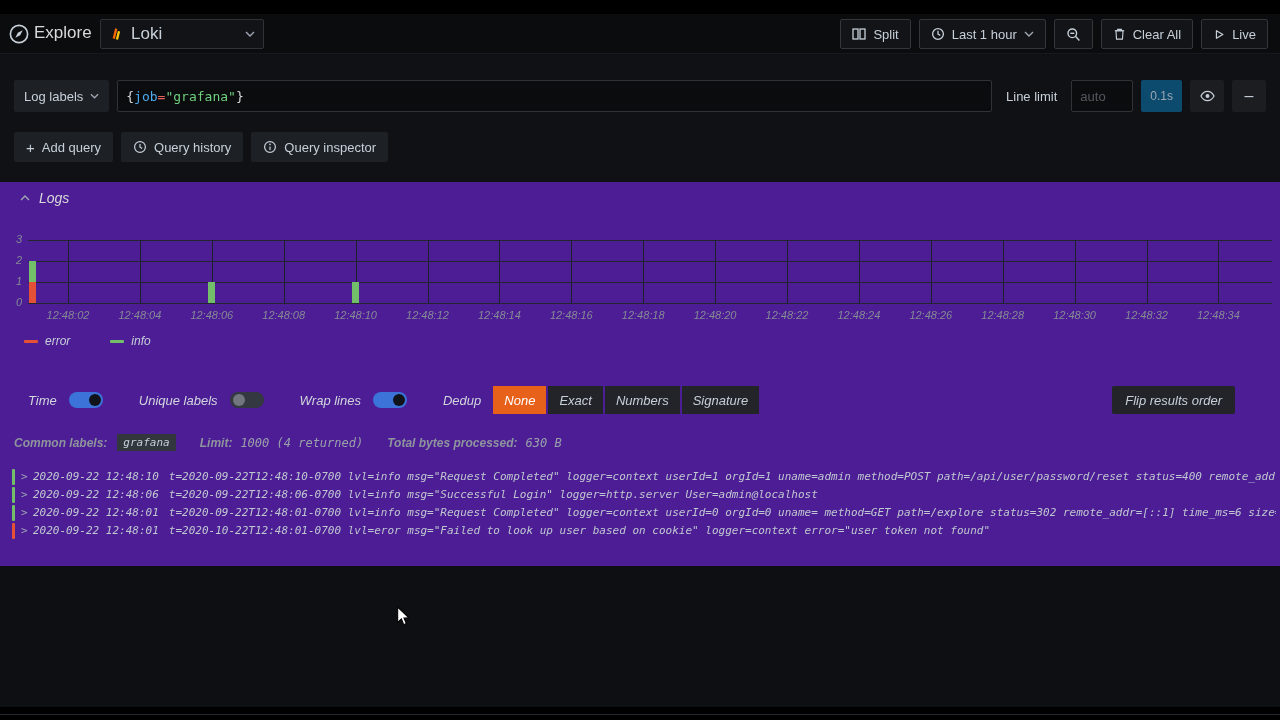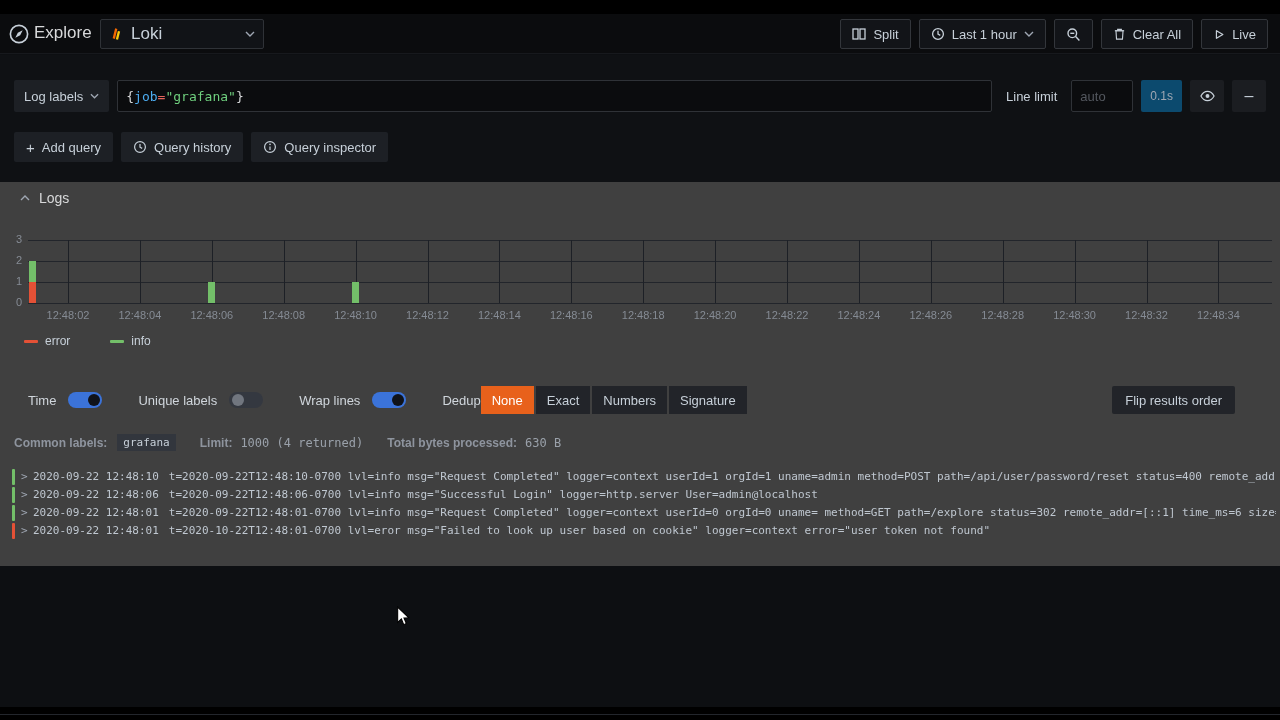--- a/index.html
+++ b/index.html
@@ -42,21 +42,21 @@
   .stat-chip { height:32px; display:flex; align-items:center; padding:0 9px; background:#0c4a6e;
                border-radius:2px; color:#9fa7b3; font-size:12px; }
   .icon-btn { width:34px; height:32px; display:flex; align-items:center; justify-content:center;
               background:#1b1d21; border-radius:2px; color:#c7d0d9; cursor:pointer; }
   .q-row2 { position:absolute; left:14px; top:77px; height:30px; display:flex; gap:8px; }
   .q-act { height:30px; display:flex; align-items:center; gap:7px; padding:0 12px; background:#1d2025;
            border-radius:2px; color:#c7d0d9; font-size:13px; font-weight:500; cursor:pointer; }
   .plus-glyph { font-size:15px; color:#c7d0d9; }
 
   
-  .logs-panel { position:absolute; left:0; top:168px; width:100%; height:384px; background:#404040; }
+  .logs-panel { position:absolute; left:0; top:168px; width:100%; height:384px; background:#4c1d95;font-style:italic; }
   .logs-header { position:absolute; left:20px; top:8px; display:flex; align-items:center; gap:9px;
                  color:#d8d9da; font-size:14px; font-weight:500; cursor:pointer; }
 
   .chart { position:absolute; left:0; top:50px; width:1280px; height:100px; }
   .gridline-h { position:absolute; left:28px; right:8px; height:1px; background:#22252b; }
   .gridline-v { position:absolute; width:1px; background:#1d2026; }
   .ytick { position:absolute; width:18px; text-align:right; font-size:11px; color:#858b94; }
   .xtick { position:absolute; width:64px; text-align:center; font-size:11px; color:#858b94; }
   .bar { position:absolute; width:7px; }
 
@@ -66,21 +66,21 @@
 
   .controls { position:absolute; left:28px; right:0; top:204px; height:28px; display:flex; align-items:center; }
   .ctl-label { font-size:13px; color:#d0d6dc; white-space:nowrap; }
   .toggle { width:34px; height:16px; border-radius:9px; position:relative; margin-left:12px; cursor:pointer; }
   .toggle.on  { background:#3b73d9; }
   .toggle.off { background:#343840; }
   .toggle .knob { position:absolute; top:2px; width:12px; height:12px; border-radius:50%; }
   .toggle.on  .knob { right:2px; background:#10131a; }
   .toggle.off .knob { left:3px; background:#71767f; }
   .gap36 { margin-left:36px; }
-  .dedup-group { display:flex; gap:2px; margin-left:0; }
+  .dedup-group { display:flex; gap:2px; margin-left:12px; }
   .dedup-btn { height:28px; display:flex; align-items:center; padding:0 11px; background:#222429;
                color:#c7d0d9; font-size:13px; cursor:pointer; }
   .dedup-btn.selected { color:#fff; font-weight:500; }
   .flip-btn { position:absolute; right:45px; top:204px; height:28px; display:flex; align-items:center;
               padding:0 13px; background:#222429; border-radius:2px; color:#c7d0d9; font-size:13px; cursor:pointer; }
 
   .meta { position:absolute; left:14px; top:252px; display:flex; align-items:center; gap:10px;
           font-size:12px; color:#8e949e; }
   .meta .lbl { font-weight:600; }
   .meta .chip-label { background:#32363d; color:#c7d0d9; font-family:"DejaVu Sans Mono", monospace;

